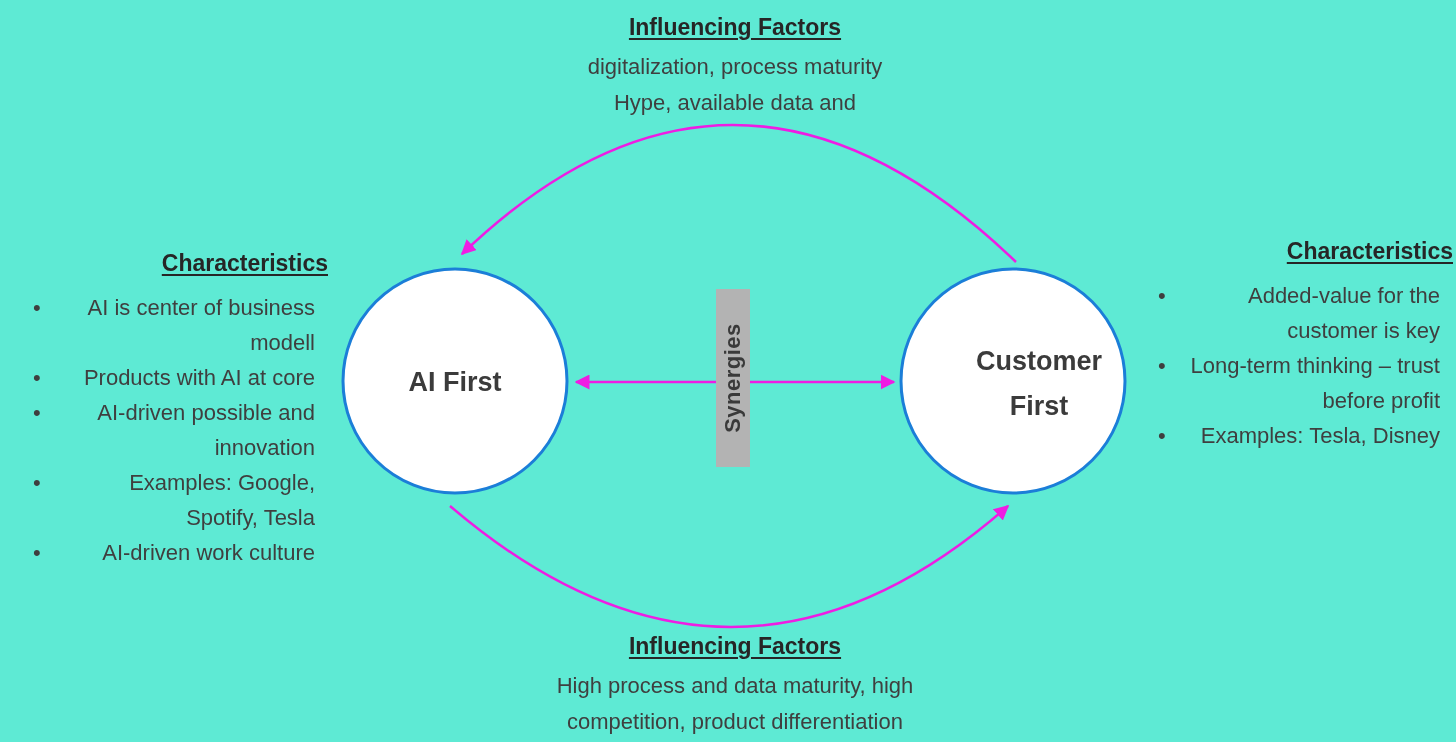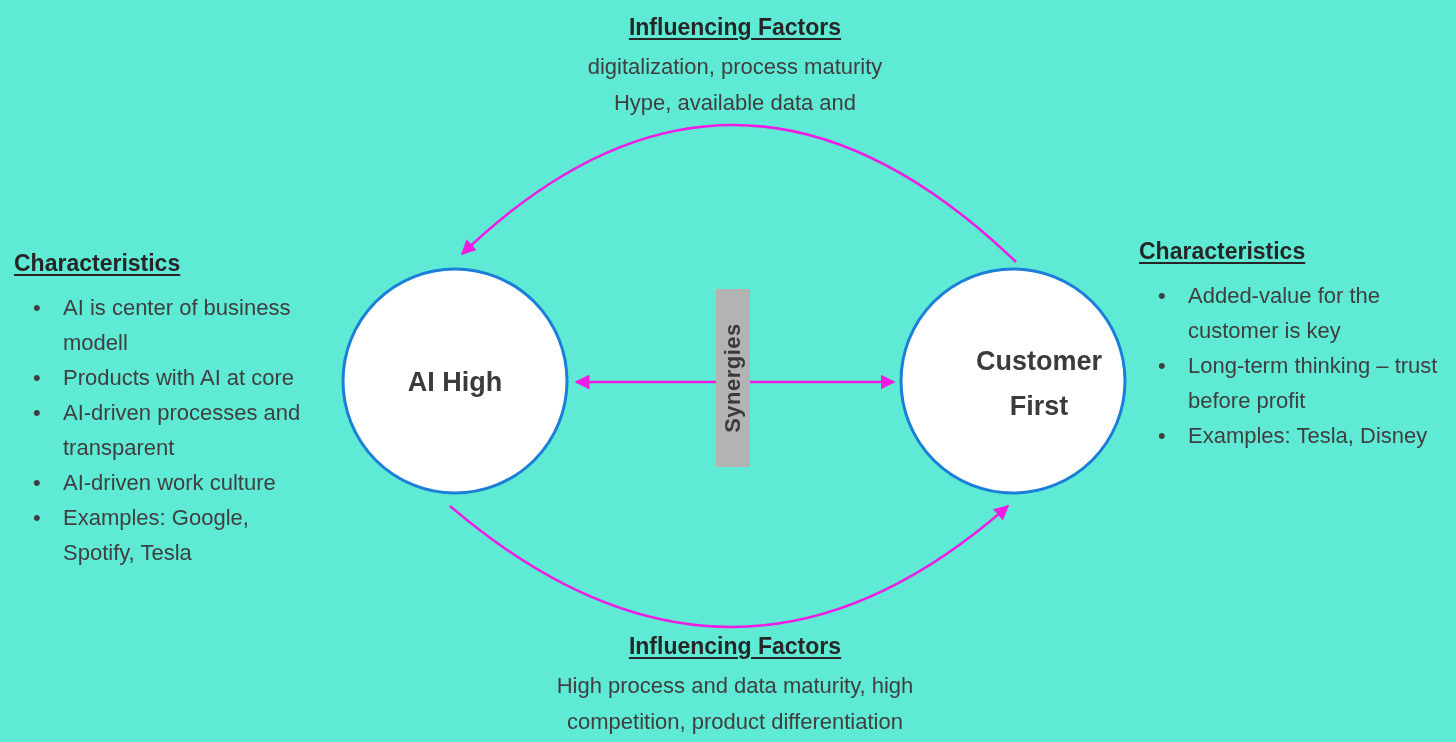--- a/index.html
+++ b/index.html
@@ -19,21 +19,21 @@
   .factors.bottom { left:435px; top:633px; }
   .factors-heading {
     font-size:23px; font-weight:bold;
     text-decoration:underline; text-underline-offset:3px;
     color: var(--heading_text, #262626);
     margin-bottom:8px;
   }
   .factors-line { font-size:22px; line-height:36px; }
 
   
-  .chars { position:absolute; width:314px; }
+  .chars { position:absolute; width:314px;text-align:right; }
   .chars.left { left:14px; top:250px; }
   .chars.right { left:1139px; top:238px; }
   .chars-heading {
     font-size:23px; font-weight:bold;
     text-decoration:underline; text-underline-offset:3px;
     color: var(--heading_text, #262626);
     margin-bottom:8px;
   }
   ul.chars-list { list-style:none; margin:13px; padding:0; font-size:22px; line-height:35px; }
   ul.chars-list li { position:relative; padding-left:36px; }
@@ -84,36 +84,36 @@
     <div class="factors-heading">Influencing Factors</div>
     <div class="factors-line">digitalization, process maturity</div>
     <div class="factors-line">Hype, available data and</div>
   </div>
 
   <div class="chars left">
     <div class="chars-heading">Characteristics</div>
     <ul class="chars-list">
       <li>AI is center of business modell</li>
       <li>Products with AI at core</li>
-      <li>AI-driven processes and transparent</li>
+      <li>AI-driven possible and innovation</li>
+      <li>Examples: Google, Spotify, Tesla</li>
       <li>AI-driven work culture</li>
-      <li>Examples: Google, Spotify, Tesla</li>
     </ul>
   </div>
 
   <div class="chars right">
     <div class="chars-heading">Characteristics</div>
     <ul class="chars-list">
       <li>Added-value for the customer is key</li>
       <li>Long-term thinking – trust before profit</li>
       <li>Examples: Tesla, Disney</li>
     </ul>
   </div>
 
-  <div class="node-label ai">AI High</div>
+  <div class="node-label ai">AI First</div>
   <div class="node-label customer">Customer First</div>
 
   <div class="synergies">
     <span>Synergies</span>
   </div>
 
   <div class="factors bottom">
     <div class="factors-heading">Influencing Factors</div>
     <div class="factors-line">High process and data maturity, high</div>
     <div class="factors-line">competition, product differentiation</div>

